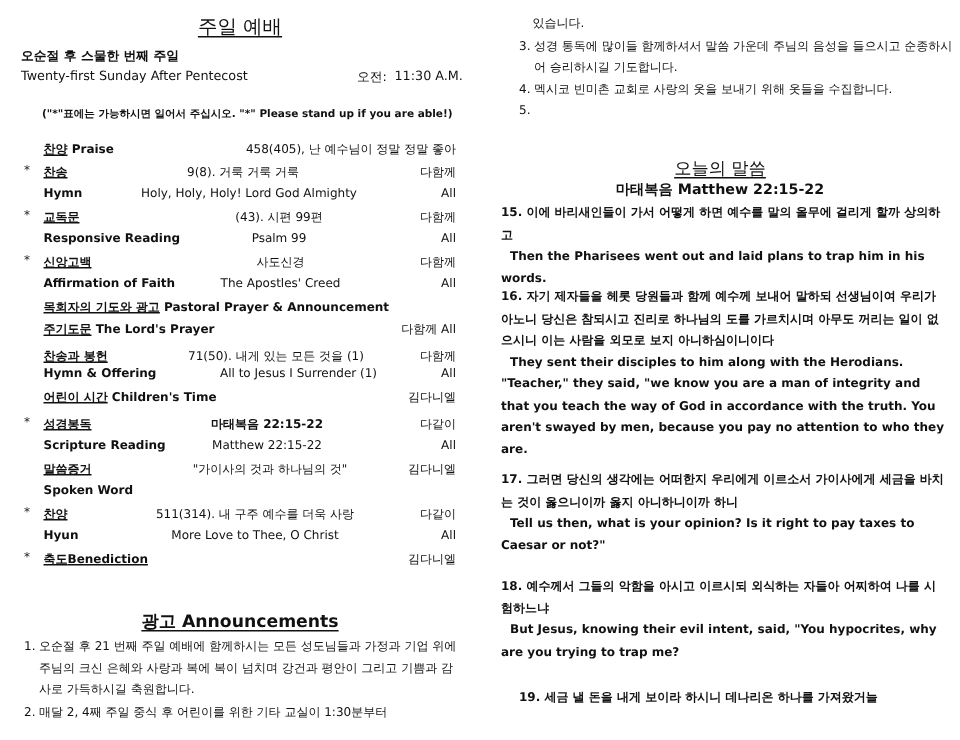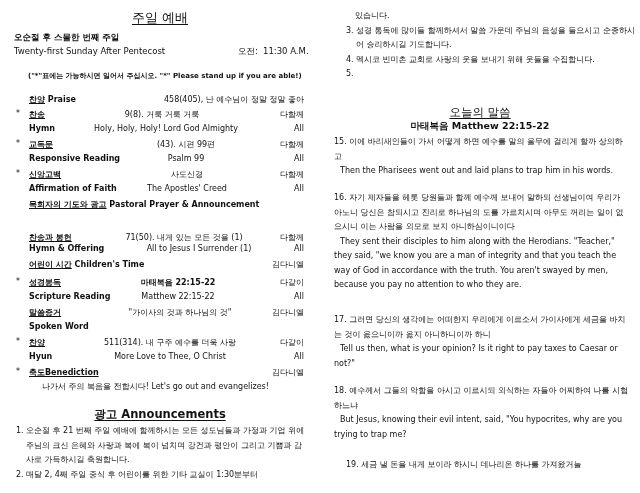--- a/index.html
+++ b/index.html
@@ -23,21 +23,21 @@
   .row { position: absolute; left: 0; width: 320px; height: 14px; font-size: 8px; }
   .row .lbl { position: absolute; left: 29px; white-space: nowrap; }
   .row .mid { position: absolute; white-space: nowrap; transform: translateX(-50%); }
   .row .rt { position: absolute; right: 16px; white-space: nowrap; }
 
   .ann { position: absolute; left: 16px; width: 290px; font-size: 8px; line-height: 14.5px; }
   .ann-r { position: absolute; left: 16px; width: 300px; font-size: 8px; line-height: 14.5px; }
   .ann-item { position: relative; padding-left: 10px; }
   .ann-num { position: absolute; left: 0; top: 0; }
 
-  .verse { position: absolute; left: 14px; width: 296px; font-size: 8px; line-height: 14.5px; font-weight: normal; }
+  .verse { position: absolute; left: 14px; width: 296px; font-size: 8px; line-height: 14.5px; font-weight: bold; }
   .verse .en { text-indent: 6px; }
 </style>
 </head>
 <body>
 
 <div class="page">
 
   <div class="col-left">
     <div class="title" style="top:9px;">주일 예배</div>
     <div class="line b" style="left:14px; top:32px; font-size:8.5px;">오순절 후 스물한 번째 주일</div>
@@ -79,20 +79,24 @@
       <span class="rt">다함께</span>
     </div>
     <div class="row" style="top:184px;">
       <span class="lbl b">Affirmation of Faith</span>
       <span class="mid" style="left:187px;">The Apostles' Creed</span>
       <span class="rt">All</span>
     </div>
     <div class="row" style="top:199px;">
       <span class="lbl b"><span class="u">목회자의 기도와 광고</span><span> Pastoral Prayer &amp; Announcement</span></span>
     </div>
+    <div class="row" style="top:214px;">
+      <span class="lbl b"><span class="u">주기도문</span><span> The Lord's Prayer</span></span>
+      <span class="rt">다함께 All</span>
+    </div>
     <div class="row" style="top:232px;padding-left:12px;">
       <span class="lbl b u">찬송과 봉헌</span>
       <span class="mid" style="left:184px;">71(50). 내게 있는 모든 것을 (1)</span>
       <span class="rt">다함께</span>
     </div>
     <div class="row" style="top:244px;">
       <span class="lbl b">Hymn &amp; Offering</span>
       <span class="mid" style="left:185px;padding-left:28px;">All to Jesus I Surrender (1)</span>
       <span class="rt">All</span>
     </div>
@@ -129,21 +133,20 @@
       <span class="lbl b">Hyun</span>
       <span class="mid" style="left:170px;">More Love to Thee, O Christ</span>
       <span class="rt">All</span>
     </div>
     <div class="row" style="top:367px;">
       <span class="star">*</span>
       <span class="lbl b u"><span>축도</span><span>Benediction</span></span>
       <span class="rt">김다니엘</span>
     </div>
 
-    <div class="line" style="left:42px; top:381px;">나가서 주의 복음을 전합시다!  Let's go out and evangelizes!</div>
 
     <div class="title b" style="top:407px; font-size:11.5px;">광고 Announcements</div>
 
     <div class="ann" style="top:424px;">
       <div class="ann-item">
         <span class="ann-num">1.</span>
         <span>오순절 후 21 번째 주일 예배에 함께하시는 모든 성도님들과 가정과 기업 위에 주님의 크신 은혜와 사랑과 복에 복이 넘치며 강건과 평안이 그리고 기쁨과 감사로 가득하시길 축원합니다.</span>
       </div>
       <div class="ann-item">
         <span class="ann-num">2.</span>

